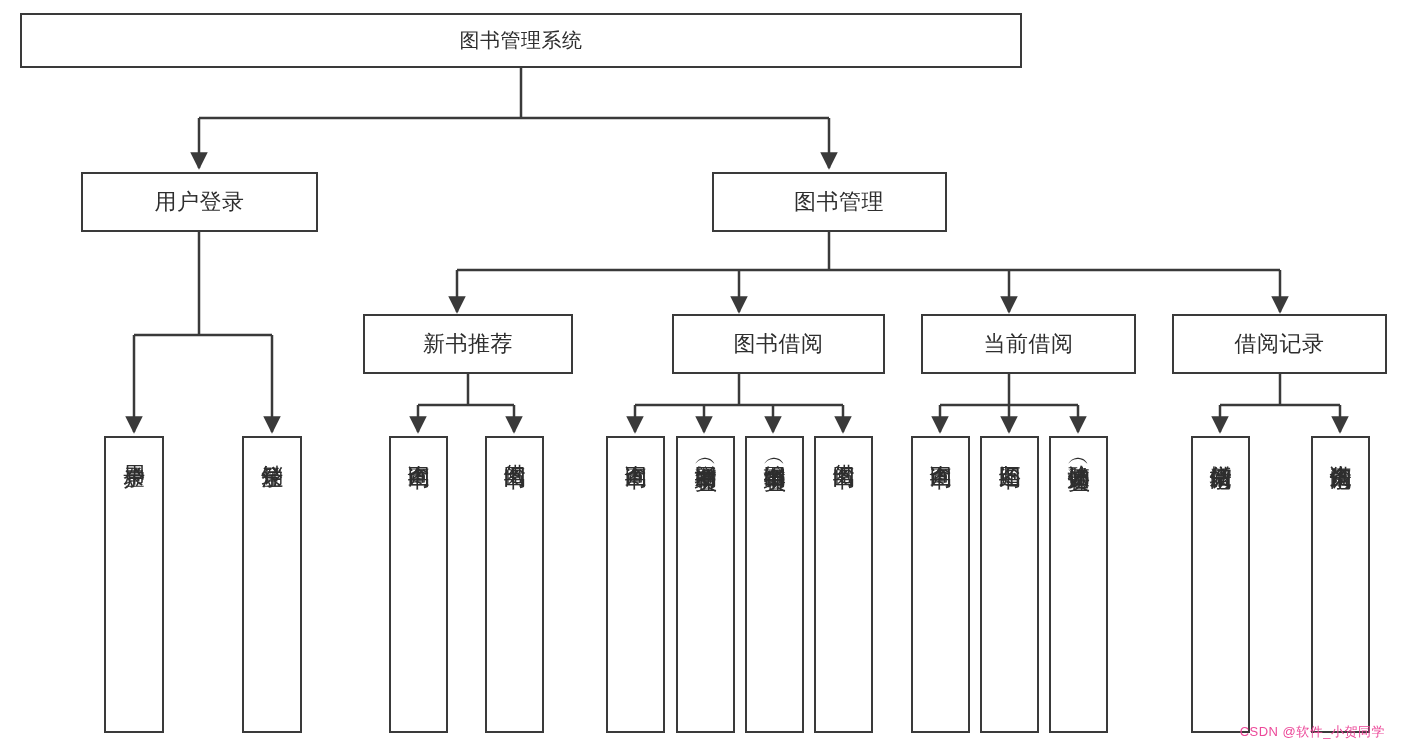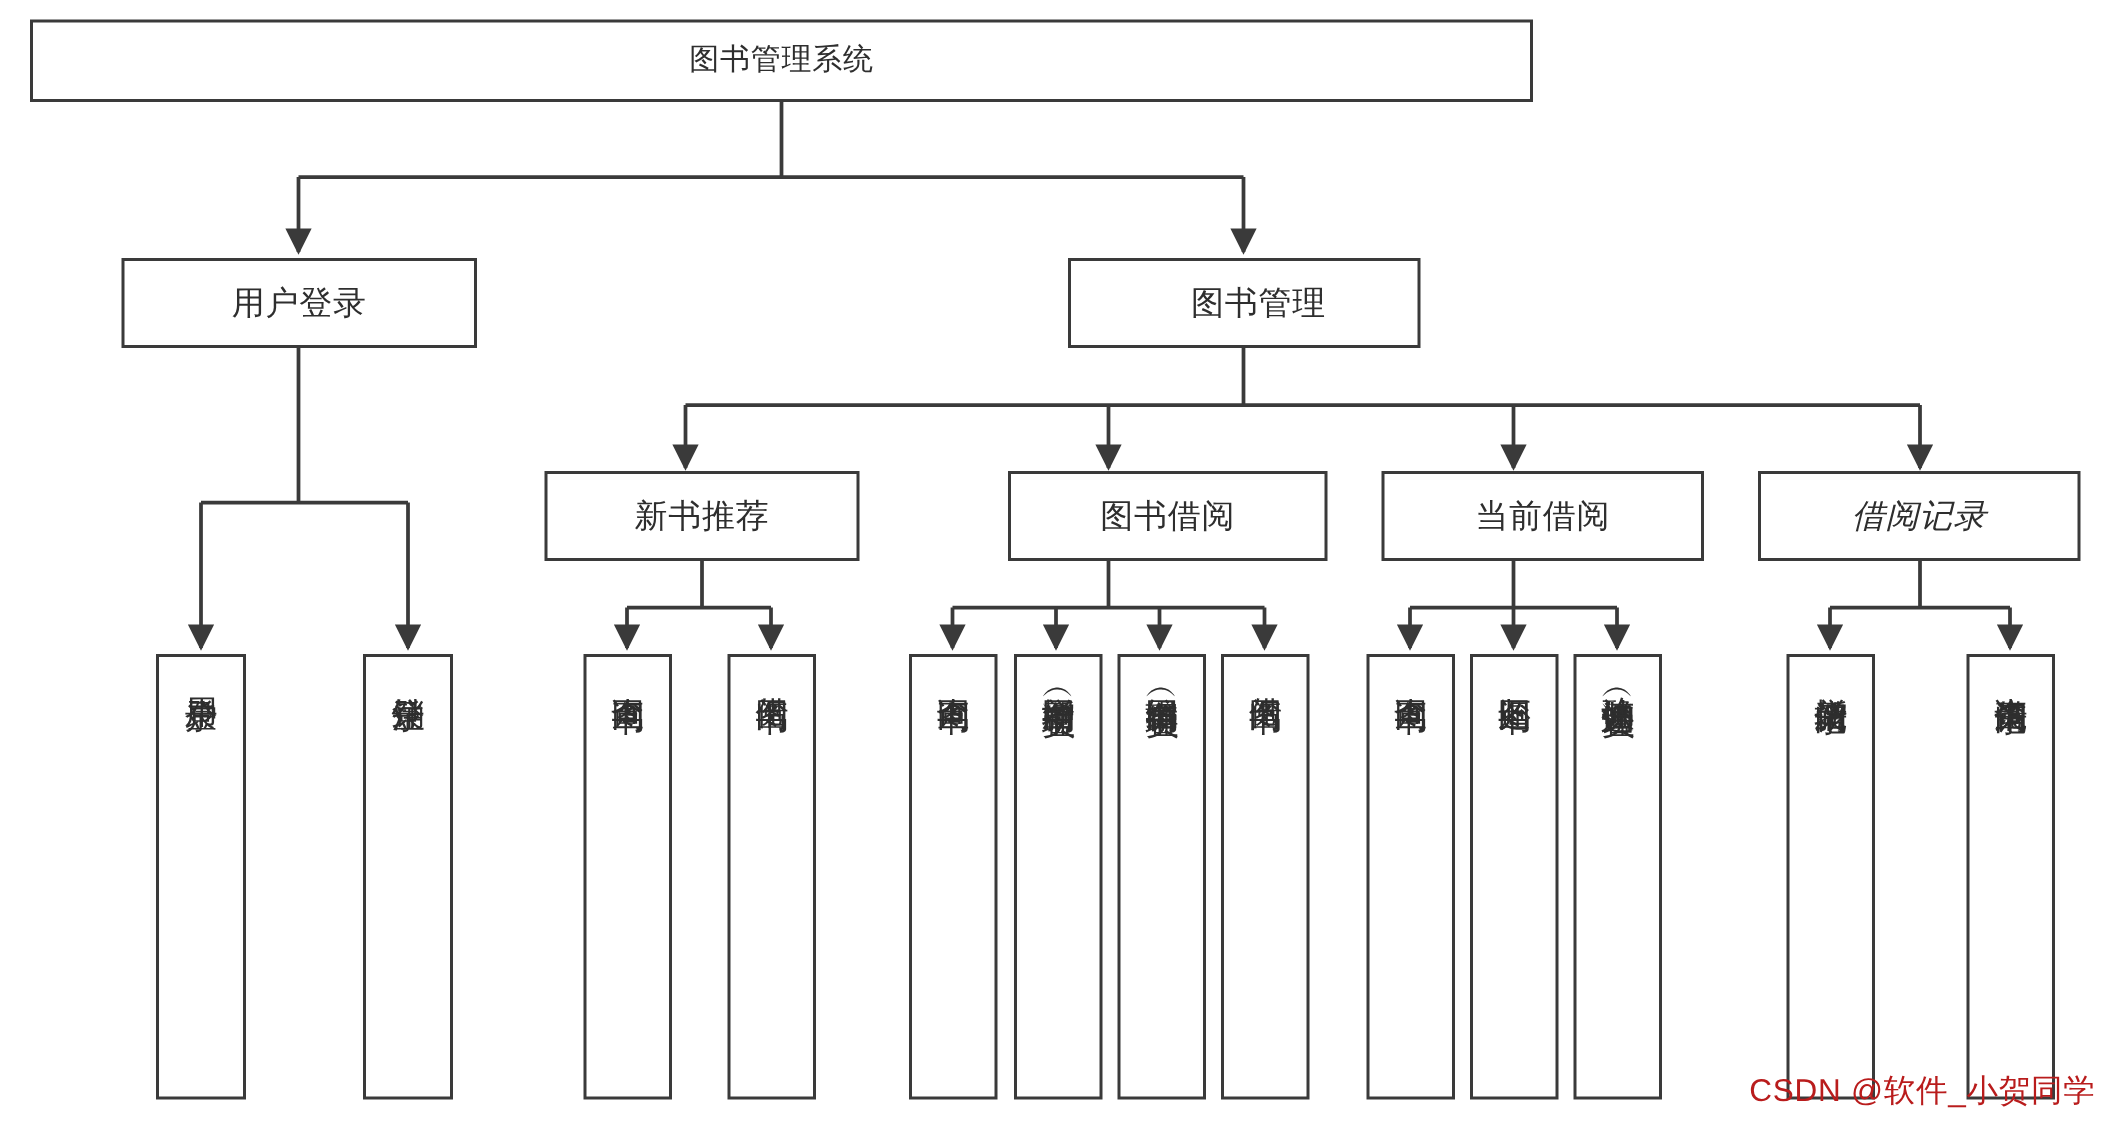--- a/index.html
+++ b/index.html
@@ -56,24 +56,24 @@
     font-size: 22px;
     line-height: 1.02;
     letter-spacing: 1px;
     white-space: nowrap;
   }
   .node.root .node-label {
     font-size: 20px;
   }
   #watermark {
     position: absolute;
-    right: 8px;
+    right: 20px;
     bottom: 6px;
-    font-size: 21px;
-    color: #b91c1c;
+    font-size: 13px;
+    color: #ec4899;
     letter-spacing: 0.5px;
     white-space: nowrap;
     pointer-events: none;
   }
 </style>
 </head>
 <body>
 
 <div id="diagram-root">
 
@@ -143,21 +143,21 @@
 
   <div class="node horizontal" style="left:363px; top:314px; width:210px; height:60px;">
     <span class="node-label">新书推荐</span>
   </div>
   <div class="node horizontal" style="left:632px; top:314px; width:213px; height:60px;margin-left:40px;">
     <span class="node-label">图书借阅</span>
   </div>
   <div class="node horizontal" style="left:902px; top:314px; width:215px; height:60px;margin-left:19px;">
     <span class="node-label">当前借阅</span>
   </div>
-  <div class="node horizontal" style="left:1172px; top:314px; width:215px; height:60px;font-style:italic;">
+  <div class="node horizontal" style="left:1172px; top:314px; width:215px; height:60px;">
     <span class="node-label">借阅记录</span>
   </div>
 
   <div class="node vertical" style="left:104px; top:436px; width:60px; height:297px;">
     <span class="node-label">用户登录</span>
   </div>
   <div class="node vertical" style="left:242px; top:436px; width:60px; height:297px;">
     <span class="node-label">注销登录</span>
   </div>
 

